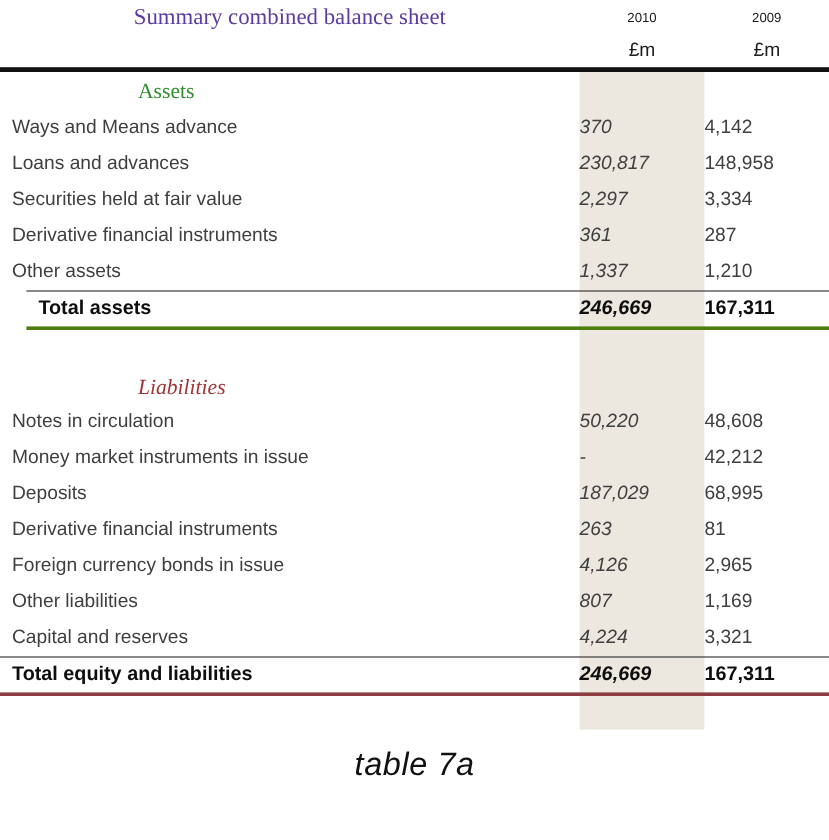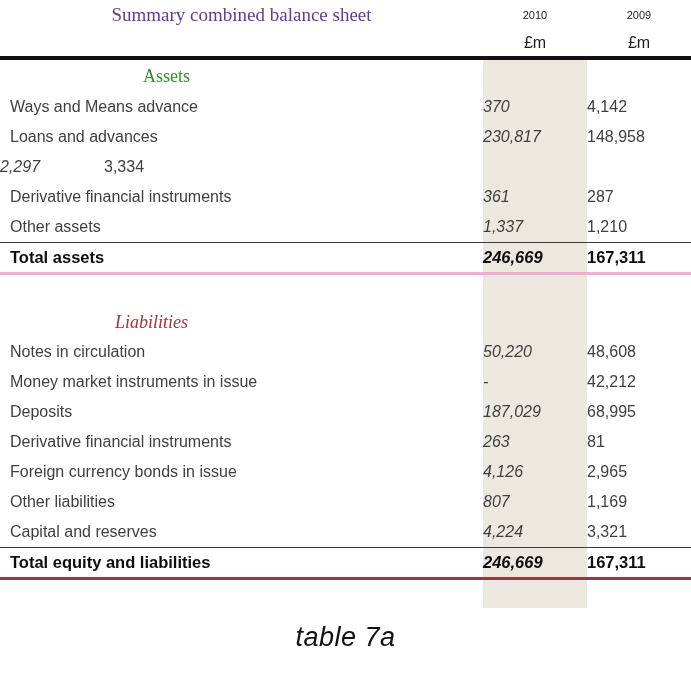--- a/index.html
+++ b/index.html
@@ -17,29 +17,29 @@
   .c-year  { width:104px; text-align:center; box-sizing:border-box; }
 
   .title-row { height:30px; }
   .title-cell { flex:1; text-align:center; font-family:"Liberation Serif", serif; font-size:19px; color:#5a3da0; }
   .year-cell { font-size:11px; color:#1c1c1c; }
   .unit-row { height:26px; }
   .unit-cell { font-size:16px; color:#1c1c1c; }
 
   .rule-thick { height:4px; background:#111111; }
 
-  .section-row { height:32px;padding-left:28px; }
+  .section-row { height:32px; }
   .section-label { flex:1; padding-left:115px; font-family:"Liberation Serif", serif; font-size:18px; }
   .assets-label { color:#2f8f2f; }
   .liabilities-label { color:#a03538;font-style:italic; }
 
   .data-row { height:30px; font-size:16px; color:#3f3f3f; }
 
   .total-row { height:29px; font-size:16.5px; font-weight:bold; color:#0e0e0e; border-top:1px solid #3a3a3a; }
-  .total-assets { border-bottom:3px solid #f9a8d4; }
+  .total-assets { border-bottom:3px solid #4d7c0f;margin-left:22px; }
   .total-liabilities { border-bottom:3px solid #8d3c42; }
 
   .section-gap { height:32px; }
   .liab-section-row { height:30px; }
 
   .caption { margin-top:42px; text-align:center; font-style:italic; font-size:27px; color:#111111; letter-spacing:0.5px; }
 </style>
 </head>
 <body>
 
@@ -70,20 +70,21 @@
       <div class="c-label">Ways and Means advance</div>
       <div class="c-2010">370</div>
       <div class="c-2009">4,142</div>
     </div>
     <div class="flexrow data-row">
       <div class="c-label">Loans and advances</div>
       <div class="c-2010">230,817</div>
       <div class="c-2009">148,958</div>
     </div>
     <div class="flexrow data-row">
+      <div class="c-label">Securities held at fair value</div>
       <div class="c-2010">2,297</div>
       <div class="c-2009">3,334</div>
     </div>
     <div class="flexrow data-row">
       <div class="c-label">Derivative financial instruments</div>
       <div class="c-2010">361</div>
       <div class="c-2009">287</div>
     </div>
     <div class="flexrow data-row">
       <div class="c-label">Other assets</div>

